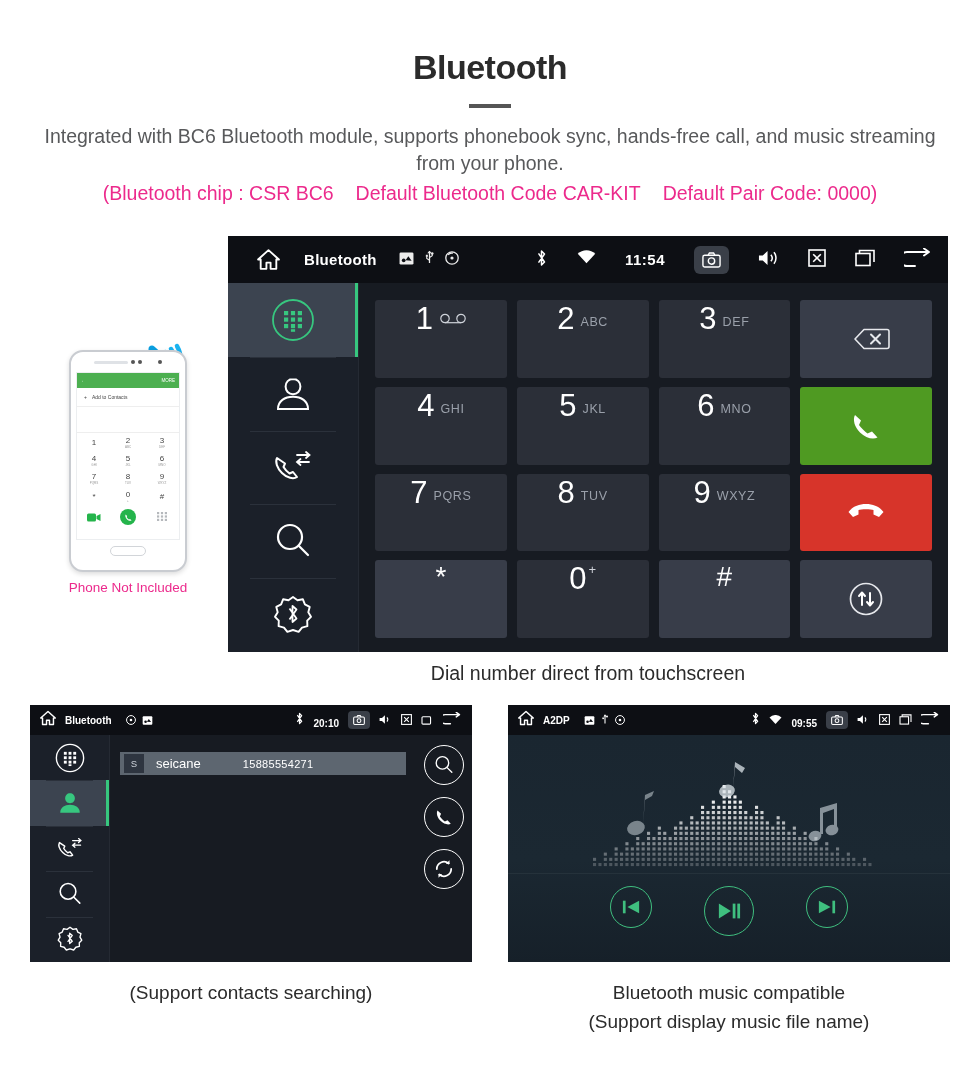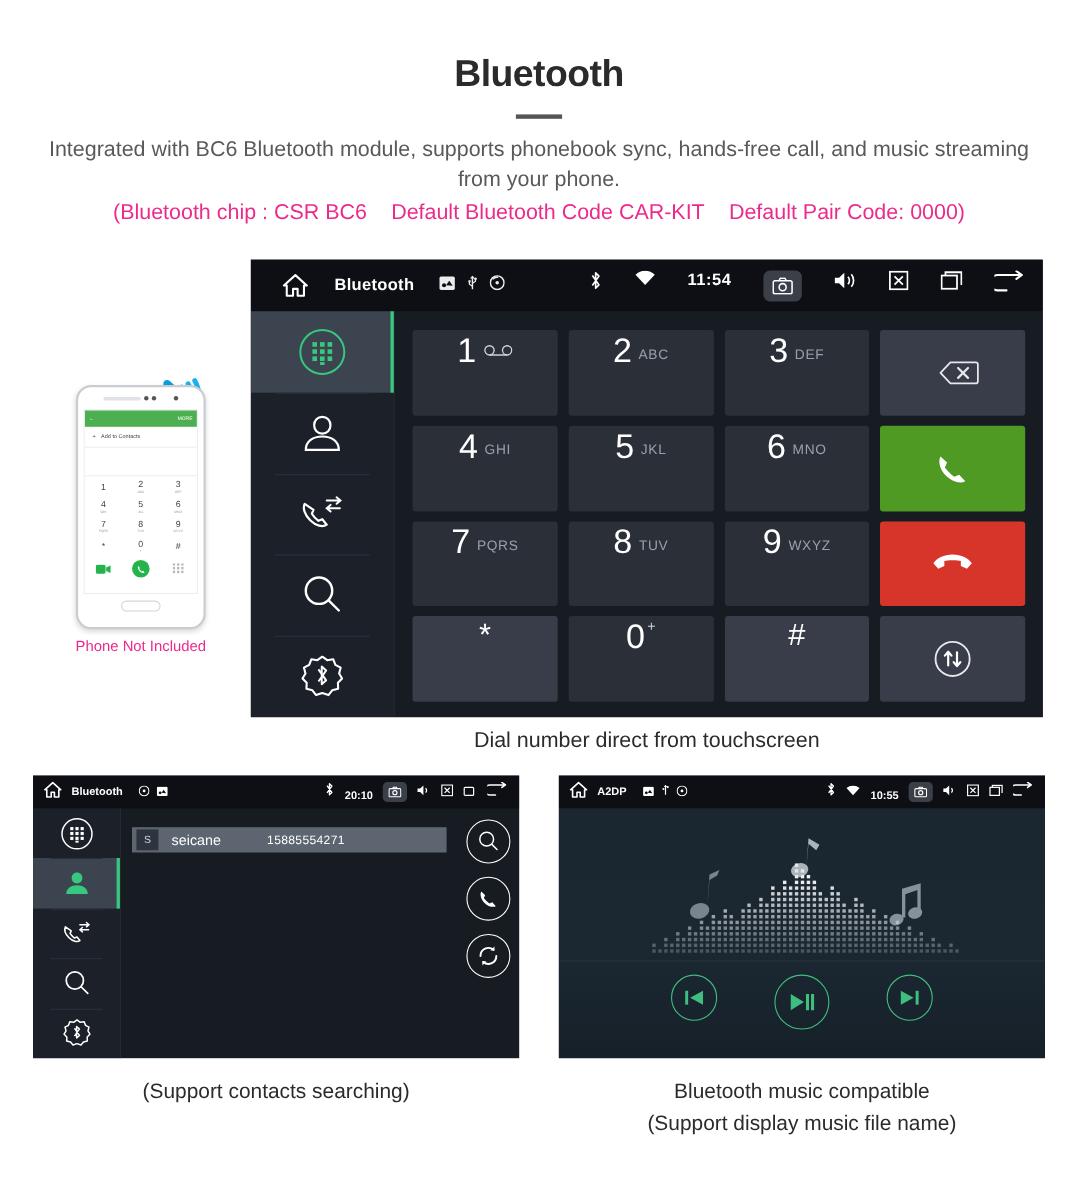--- a/index.html
+++ b/index.html
@@ -60,21 +60,21 @@
   }
   .sb-left { display: flex; align-items: center; gap: 0; }
   .sb-home { width: 52px; display: flex; justify-content: center; }
   .sb-title {
     font-size: 15px; font-weight: bold; letter-spacing: 0.3px;
     margin-left: 10px; margin-right: 22px;
   }
   .sb-mini { display: flex; align-items: center; gap: 10px; opacity: .92; }
   .sb-right {
     margin-left: auto;
-    display: flex; align-items: flex-start; gap: 16px;
+    display: flex; align-items: center; gap: 16px;
   }
   .sb-right > * { margin-left: 13px; }
   .sb-time { font-size: 15px; font-weight: bold; letter-spacing: .5px; }
   .sb-cam {
     background: #3a3f48; border-radius: 6px;
     padding: 6px 8px; display: flex; align-items: center;
   }
 
   
   .mc-body { display: flex; height: 369px; }
@@ -726,21 +726,21 @@
             <circle cx="7" cy="7" r="1.8" fill="#fff"></circle>
           </svg></span>
     </span>
     <span class="m-right">
       <span><svg width="9" height="13" viewBox="0 0 12 18">
             <path d="M3 4.4 L9 13 L6 16 L6 2 L9 5 L3 13.6" fill="none" stroke="#fff" stroke-width="1.7" stroke-linejoin="round"></path>
           </svg></span>
       <span><svg width="13" height="10" viewBox="0 0 20 15">
             <path d="M10 13.5 L0.8 3.6 A13 13 0 0 1 19.2 3.6 Z" fill="#fff"></path>
           </svg></span>
-      <span class="m-time">10:55</span>
+      <span class="m-time">09:55</span>
       <span class="m-cam">
           <svg width="12" height="10" viewBox="0 0 20 17">
             <rect x="0.9" y="3.4" width="18.2" height="12.6" rx="1.8" fill="none" stroke="#fff" stroke-width="1.8"></rect>
             <path d="M6.5 3.4 L7.8 1 L12.2 1 L13.5 3.4" fill="none" stroke="#fff" stroke-width="1.8"></path>
             <circle cx="10" cy="9.6" r="3.2" fill="none" stroke="#fff" stroke-width="1.8"></circle>
           </svg>
         </span>
       <span><svg width="13" height="11" viewBox="0 0 22 18">
             <path d="M1 6.3 L5 6.3 L10 1.6 L10 16.4 L5 11.7 L1 11.7 Z" fill="#fff"></path>
             <path d="M13.5 5.5 A5.5 5.5 0 0 1 13.5 12.5" stroke="#fff" stroke-width="1.8" fill="none"></path>

